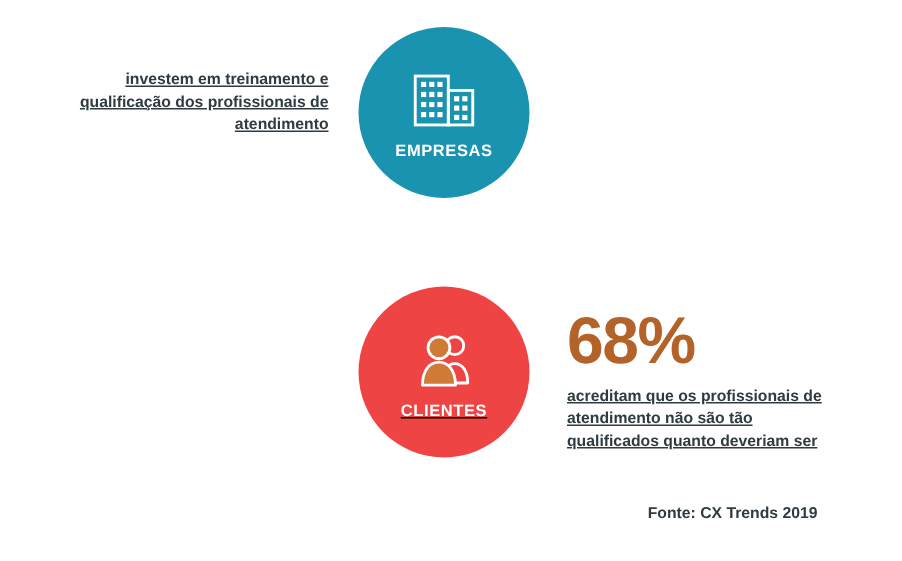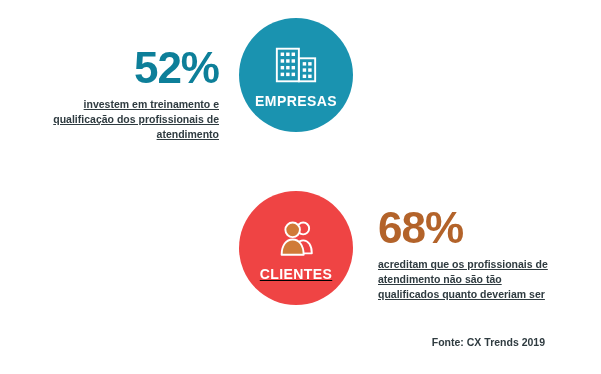--- a/index.html
+++ b/index.html
@@ -79,21 +79,21 @@
     text-decoration: underline;
   }
   .circle-icon {
     width: 46px;
     height: 46px;
     display: block;
     margin-bottom: 5px;
   }
   .circle-label {
     color: #ffffff;
-    font-size: 14px;
+    font-size: 11px;
     font-weight: bold;
     letter-spacing: 0.4px;
   }
 
   
   #source-note {
     position: absolute;
     right: 56px;
     top: 336px;
     font-size: 10.5px;
@@ -101,21 +101,20 @@
     color: #2f3b40;
     margin-left: 32px;
   }
 </style>
 </head>
 <body>
 
 <div class="infographic">
 
   <div class="stat stat-left" id="stat-companies-invest">
-    <div class="stat-pct teal">52%</div>
     <div class="stat-desc">investem em treinamento e qualificação dos profissionais de atendimento</div>
   </div>
 
 
   <div class="stat stat-left" id="stat-clients-believe">
   </div>
 
   <div class="stat stat-right" id="stat-clients-quality">
     <div class="stat-pct orange">68%</div>
     <div class="stat-desc">acreditam que os profissionais de atendimento não são tão qualificados quanto deveriam ser</div>

